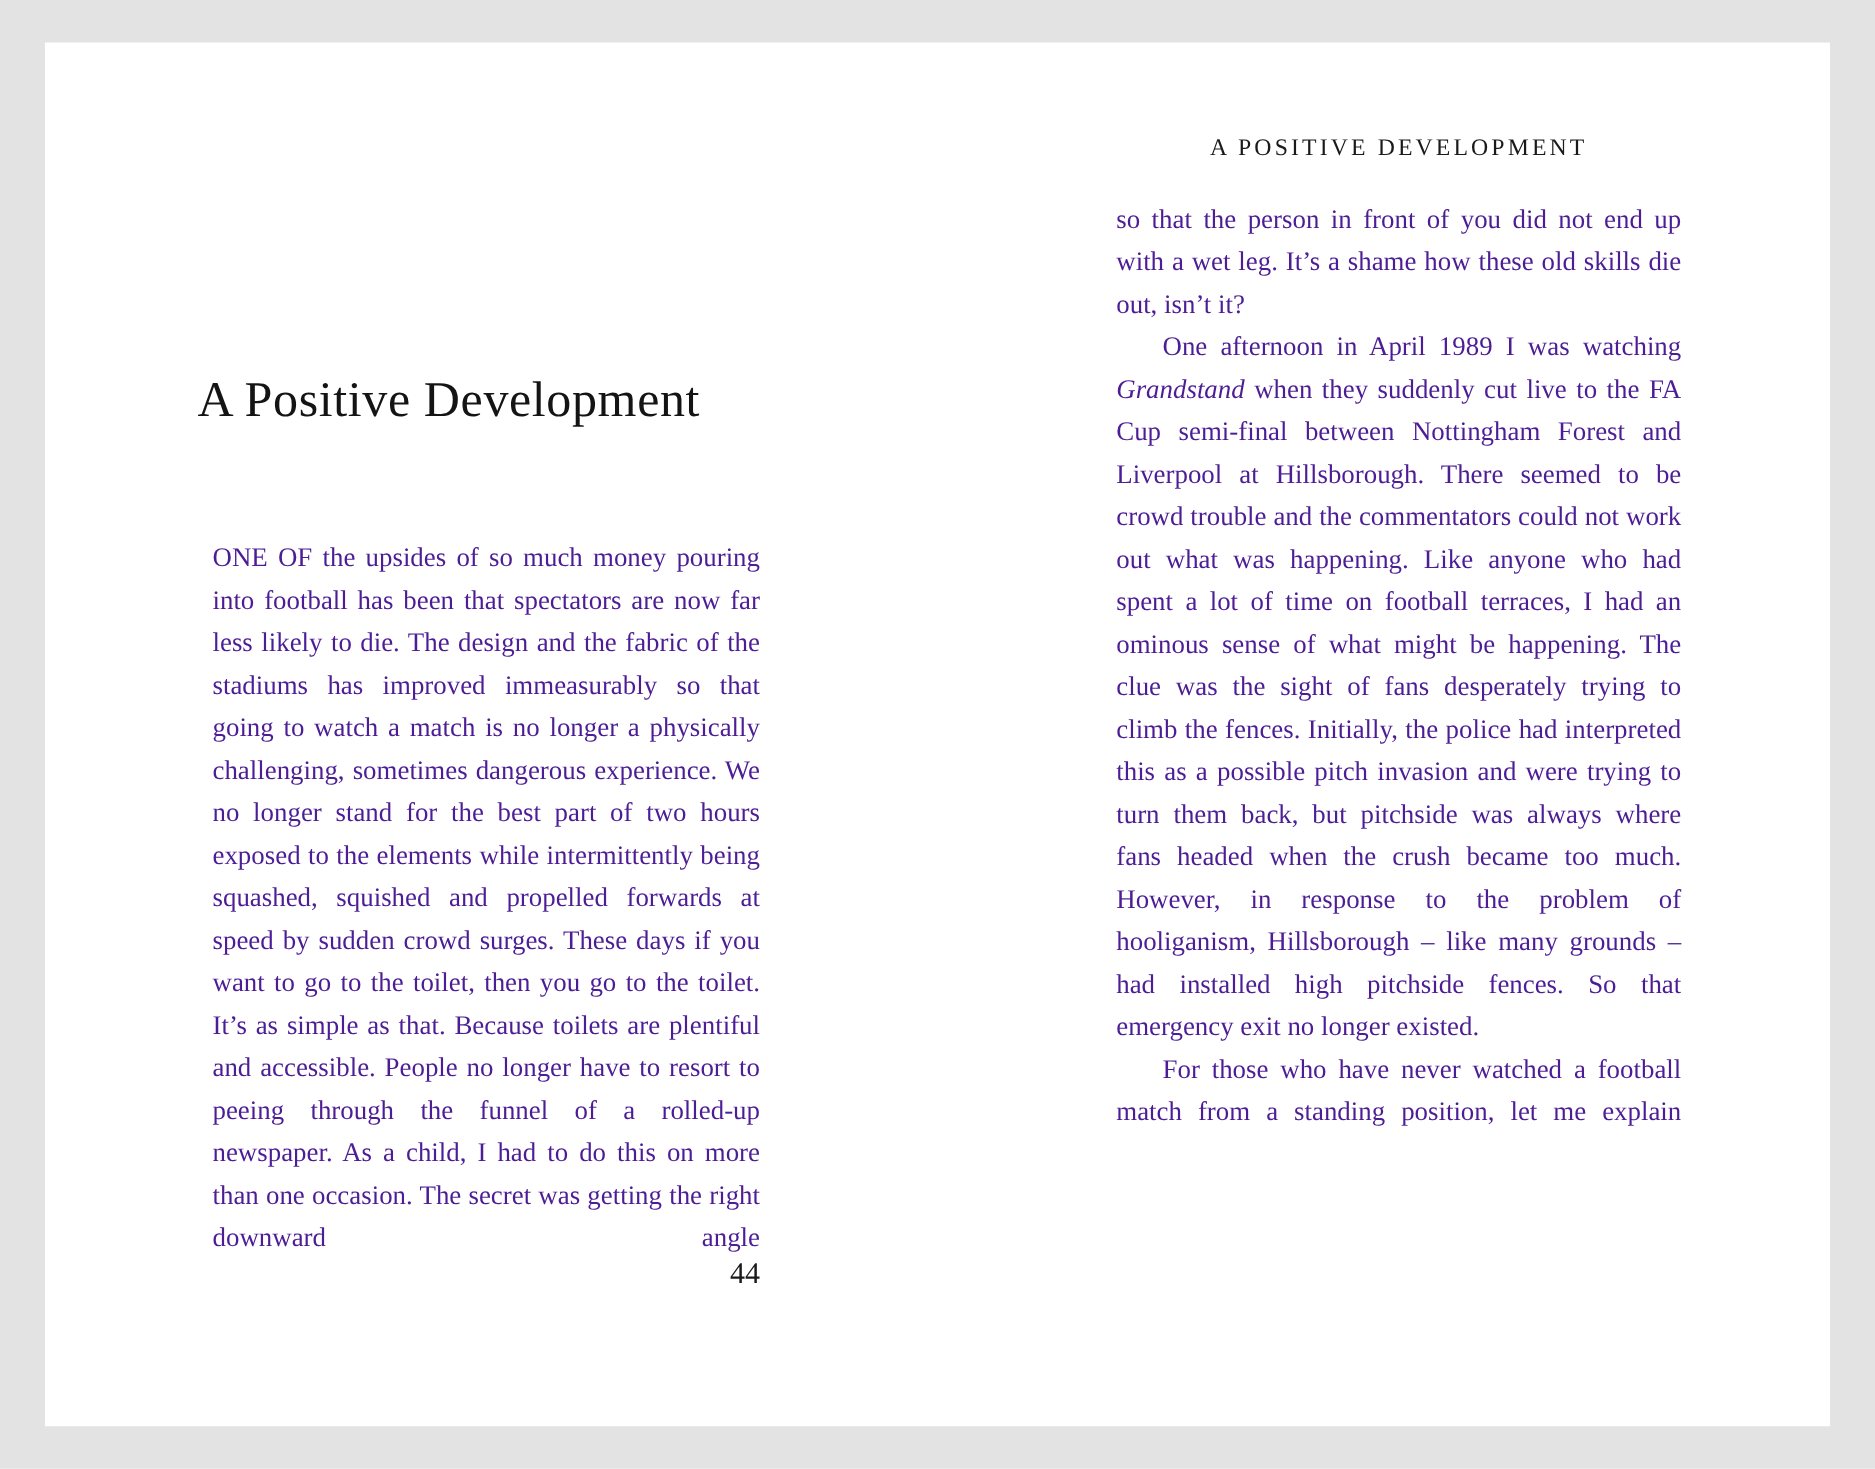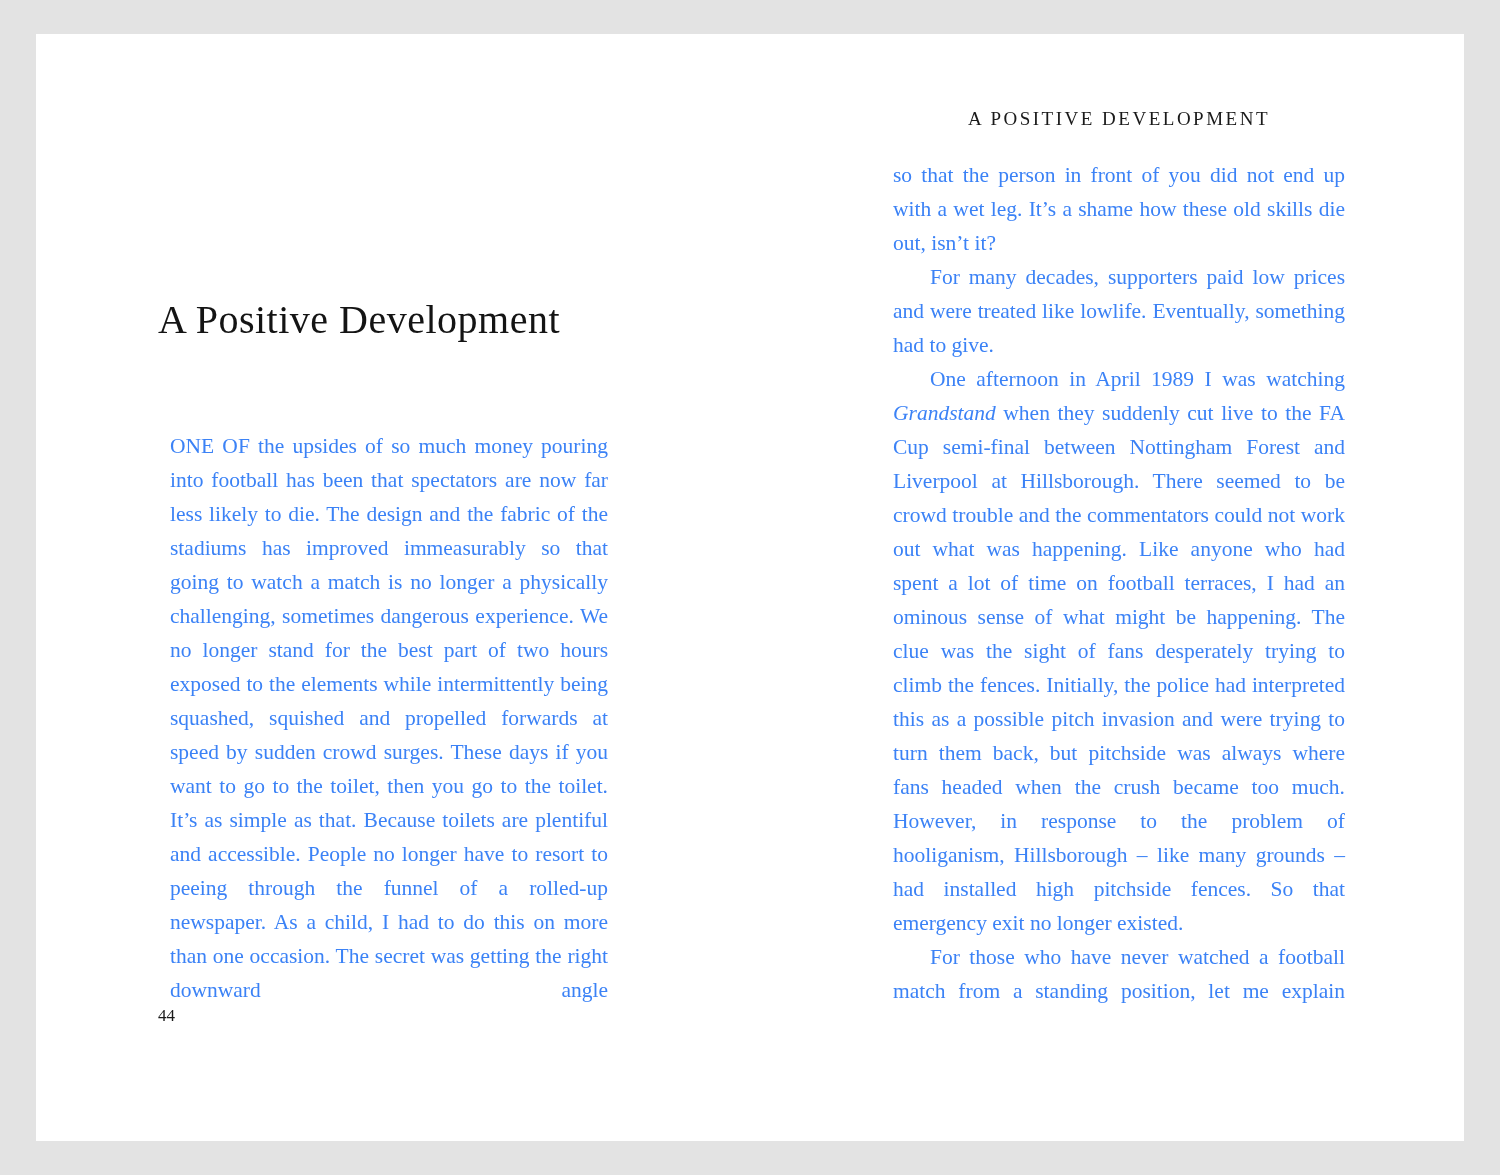--- a/index.html
+++ b/index.html
@@ -50,59 +50,58 @@
     letter-spacing: 2.5px;
     color: #1a1a1a;
     white-space: nowrap;
   }
   .body-text {
     position: absolute;
     left: 0;
     right: 0;
     font-size: 21.5px;
     line-height: 34px;
-    color: #3b82f6;
+    color: #4c1d95;
     text-align: justify;
     text-justify: inter-word;
   }
   .page-left  .body-text { top: 395px; margin-left: 12px; }
   .page-right .body-text { top: 124px; }
 
   .body-text p { margin: 0; }
   .body-text p.indent { text-indent: 37px; }
   
   .body-text p.cont { text-align-last: justify; }
   .body-text em { font-style: italic; }
 
   .page-number {
     position: absolute;
     top: 972px;
     left: 0;
     right: 0;
-    text-align: left;
-    font-size: 17px;
+    text-align: right;
+    font-size: 24px;
     color: #1a1a1a;
   }
 </style>
 </head>
 <body>
 
 <div class="sheet">
 
   <section class="page page-left">
     <h1 class="chapter-title">A Positive Development</h1>
     <div class="body-text">
         <p class="cont"><span>ONE OF the upsides of so much money pouring into football has been that spectators are now far less likely to die. The design and the fabric of the stadiums has improved immeasurably so that going to watch a match is no longer a physically challenging, sometimes dangerous experience. We no longer stand for the best part of two hours exposed to the elements while intermittently being squashed, squished and propelled forwards at speed by sudden crowd surges. These days if you want to go to the toilet, then you go to the toilet. It’s as simple as that. Because toilets are plentiful and accessible. People no longer have to resort to peeing through the funnel of a rolled-up newspaper. As a child, I had to do this on more than one occasion. The secret was getting the right downward angle</span></p>
       </div>
     <div class="page-number">44</div>
   </section>
 
   <section class="page page-right">
     <div class="running-header">A POSITIVE DEVELOPMENT</div>
     <div class="body-text">
         <p class=""><span>so that the person in front of you did not end up with a wet leg. It’s a shame how these old skills die out, isn’t it?</span></p>
-        <p class="indent "><span>For many decades, supporters paid low prices and were treated like lowlife. Eventually, something had to give.</span></p>
         <p class="indent "><span>One afternoon in April 1989 I was watching </span><em>Grandstand</em><span> when they suddenly cut live to the FA Cup semi-final between Nottingham Forest and Liverpool at Hillsborough. There seemed to be crowd trouble and the commentators could not work out what was happening. Like anyone who had spent a lot of time on football terraces, I had an ominous sense of what might be happening. The clue was the sight of fans desperately trying to climb the fences. Initially, the police had interpreted this as a possible pitch invasion and were trying to turn them back, but pitchside was always where fans headed when the crush became too much. However, in response to the problem of hooliganism, Hillsborough – like many grounds – had installed high pitchside fences. So that emergency exit no longer existed.</span></p>
         <p class="indent cont"><span>For those who have never watched a football match from a standing position, let me explain</span></p>
       </div>
   </section>
 
 </div>
 
 </body></html>

